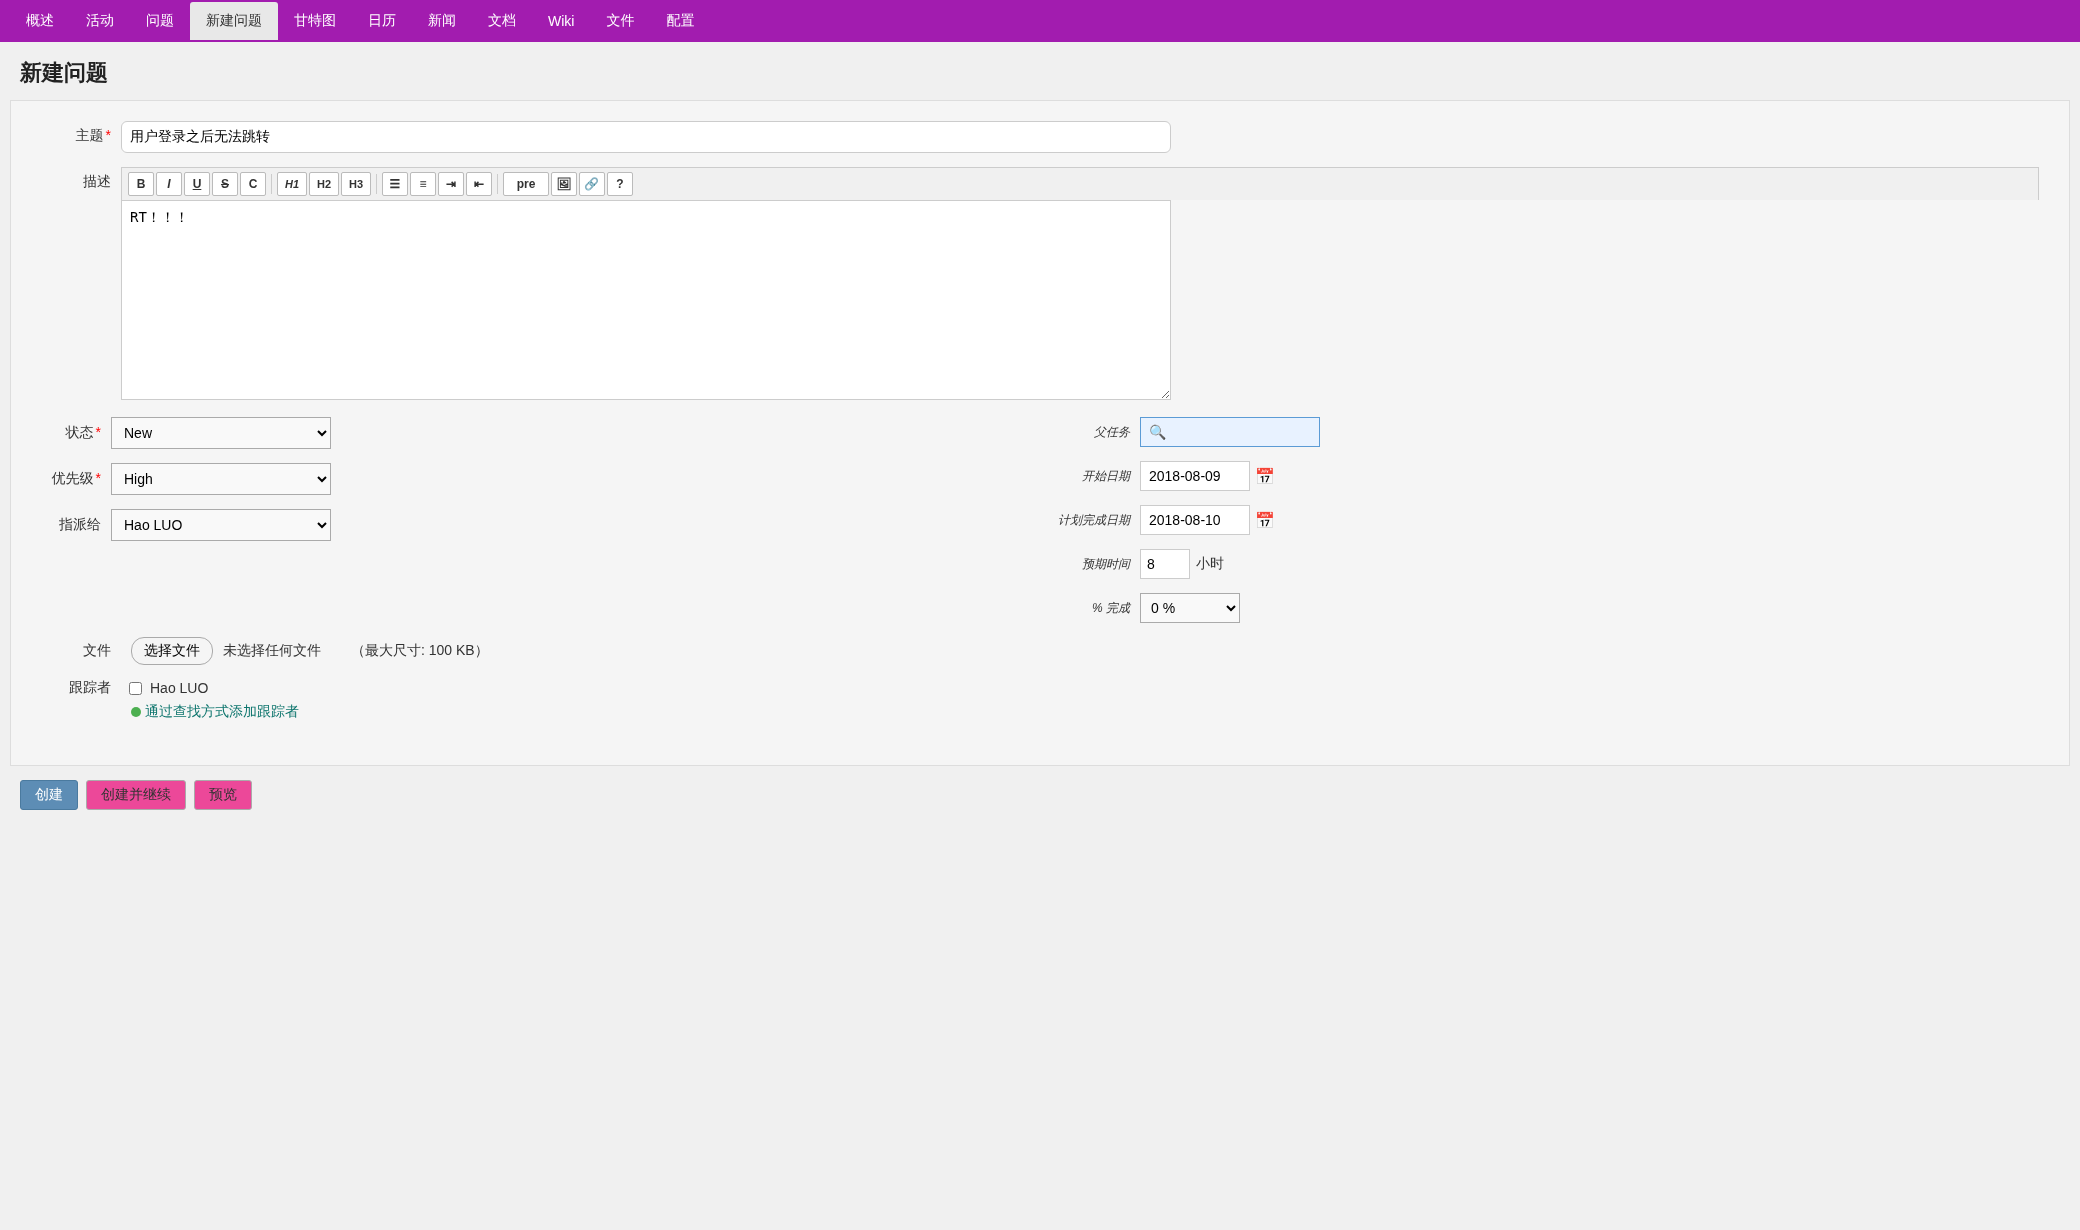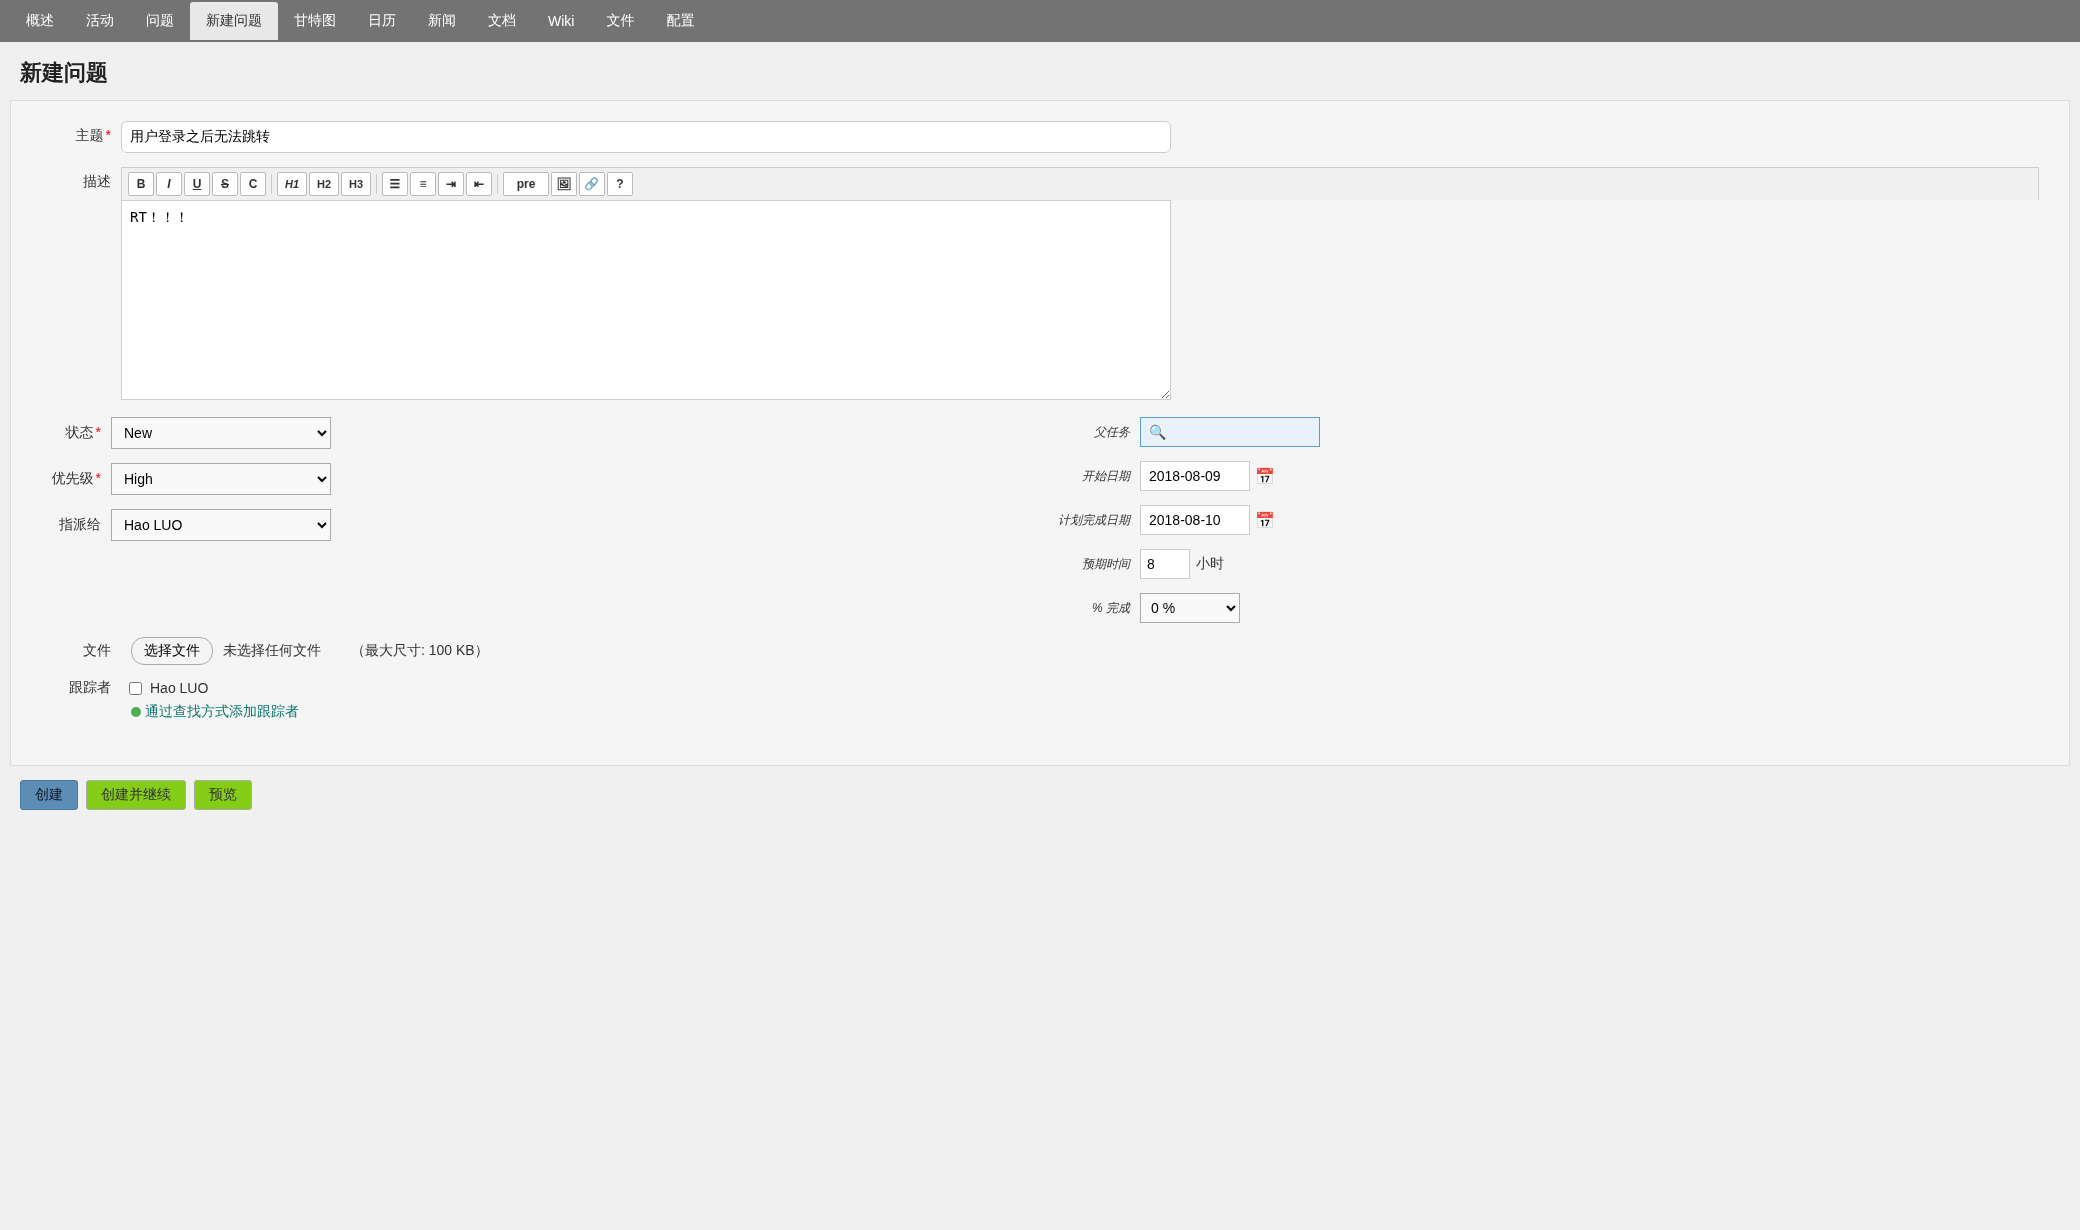--- a/index.html
+++ b/index.html
@@ -1,20 +1,20 @@
 <!DOCTYPE html>
 <html><head>
   <meta charset="utf-8">
   <style>
     * { box-sizing: border-box; margin: 0; padding: 0; }
     body { font-family: "Microsoft YaHei", Arial, sans-serif; font-size: 14px; background: #f0f0f0; color: #333; }
 
     
     .nav-bar {
-      background: #737373;
+      background: #a21caf;
       display: flex;
       align-items: center;
       padding: 0 10px;
       height: 42px;
     }
     .nav-item {
       color: #fff;
       padding: 10px 16px;
       cursor: pointer;
       font-size: 14px;
@@ -279,29 +279,29 @@
     
     .bottom-buttons {
       display: flex;
       gap: 8px;
       padding: 14px 20px;
       background: #f0f0f0;
     }
     .btn {
       padding: 5px 14px;
       border: 1px solid #aaa;
-      background: #84cc16;
+      background: #ec4899;
       cursor: pointer;
       font-size: 14px;
       border-radius: 3px;
       color: #333;
     }
     .btn-primary {
       background: #5d8db5;
-      color: #0f172a;
+      color: #ffffff;
       border-color: #4a7a9f;
     }
 
     .percent-select {
       width: 100px;
       padding: 4px 6px;
       border: 1px solid #aaa;
       font-size: 14px;
       height: 30px;
       background: #f9f9f9;

